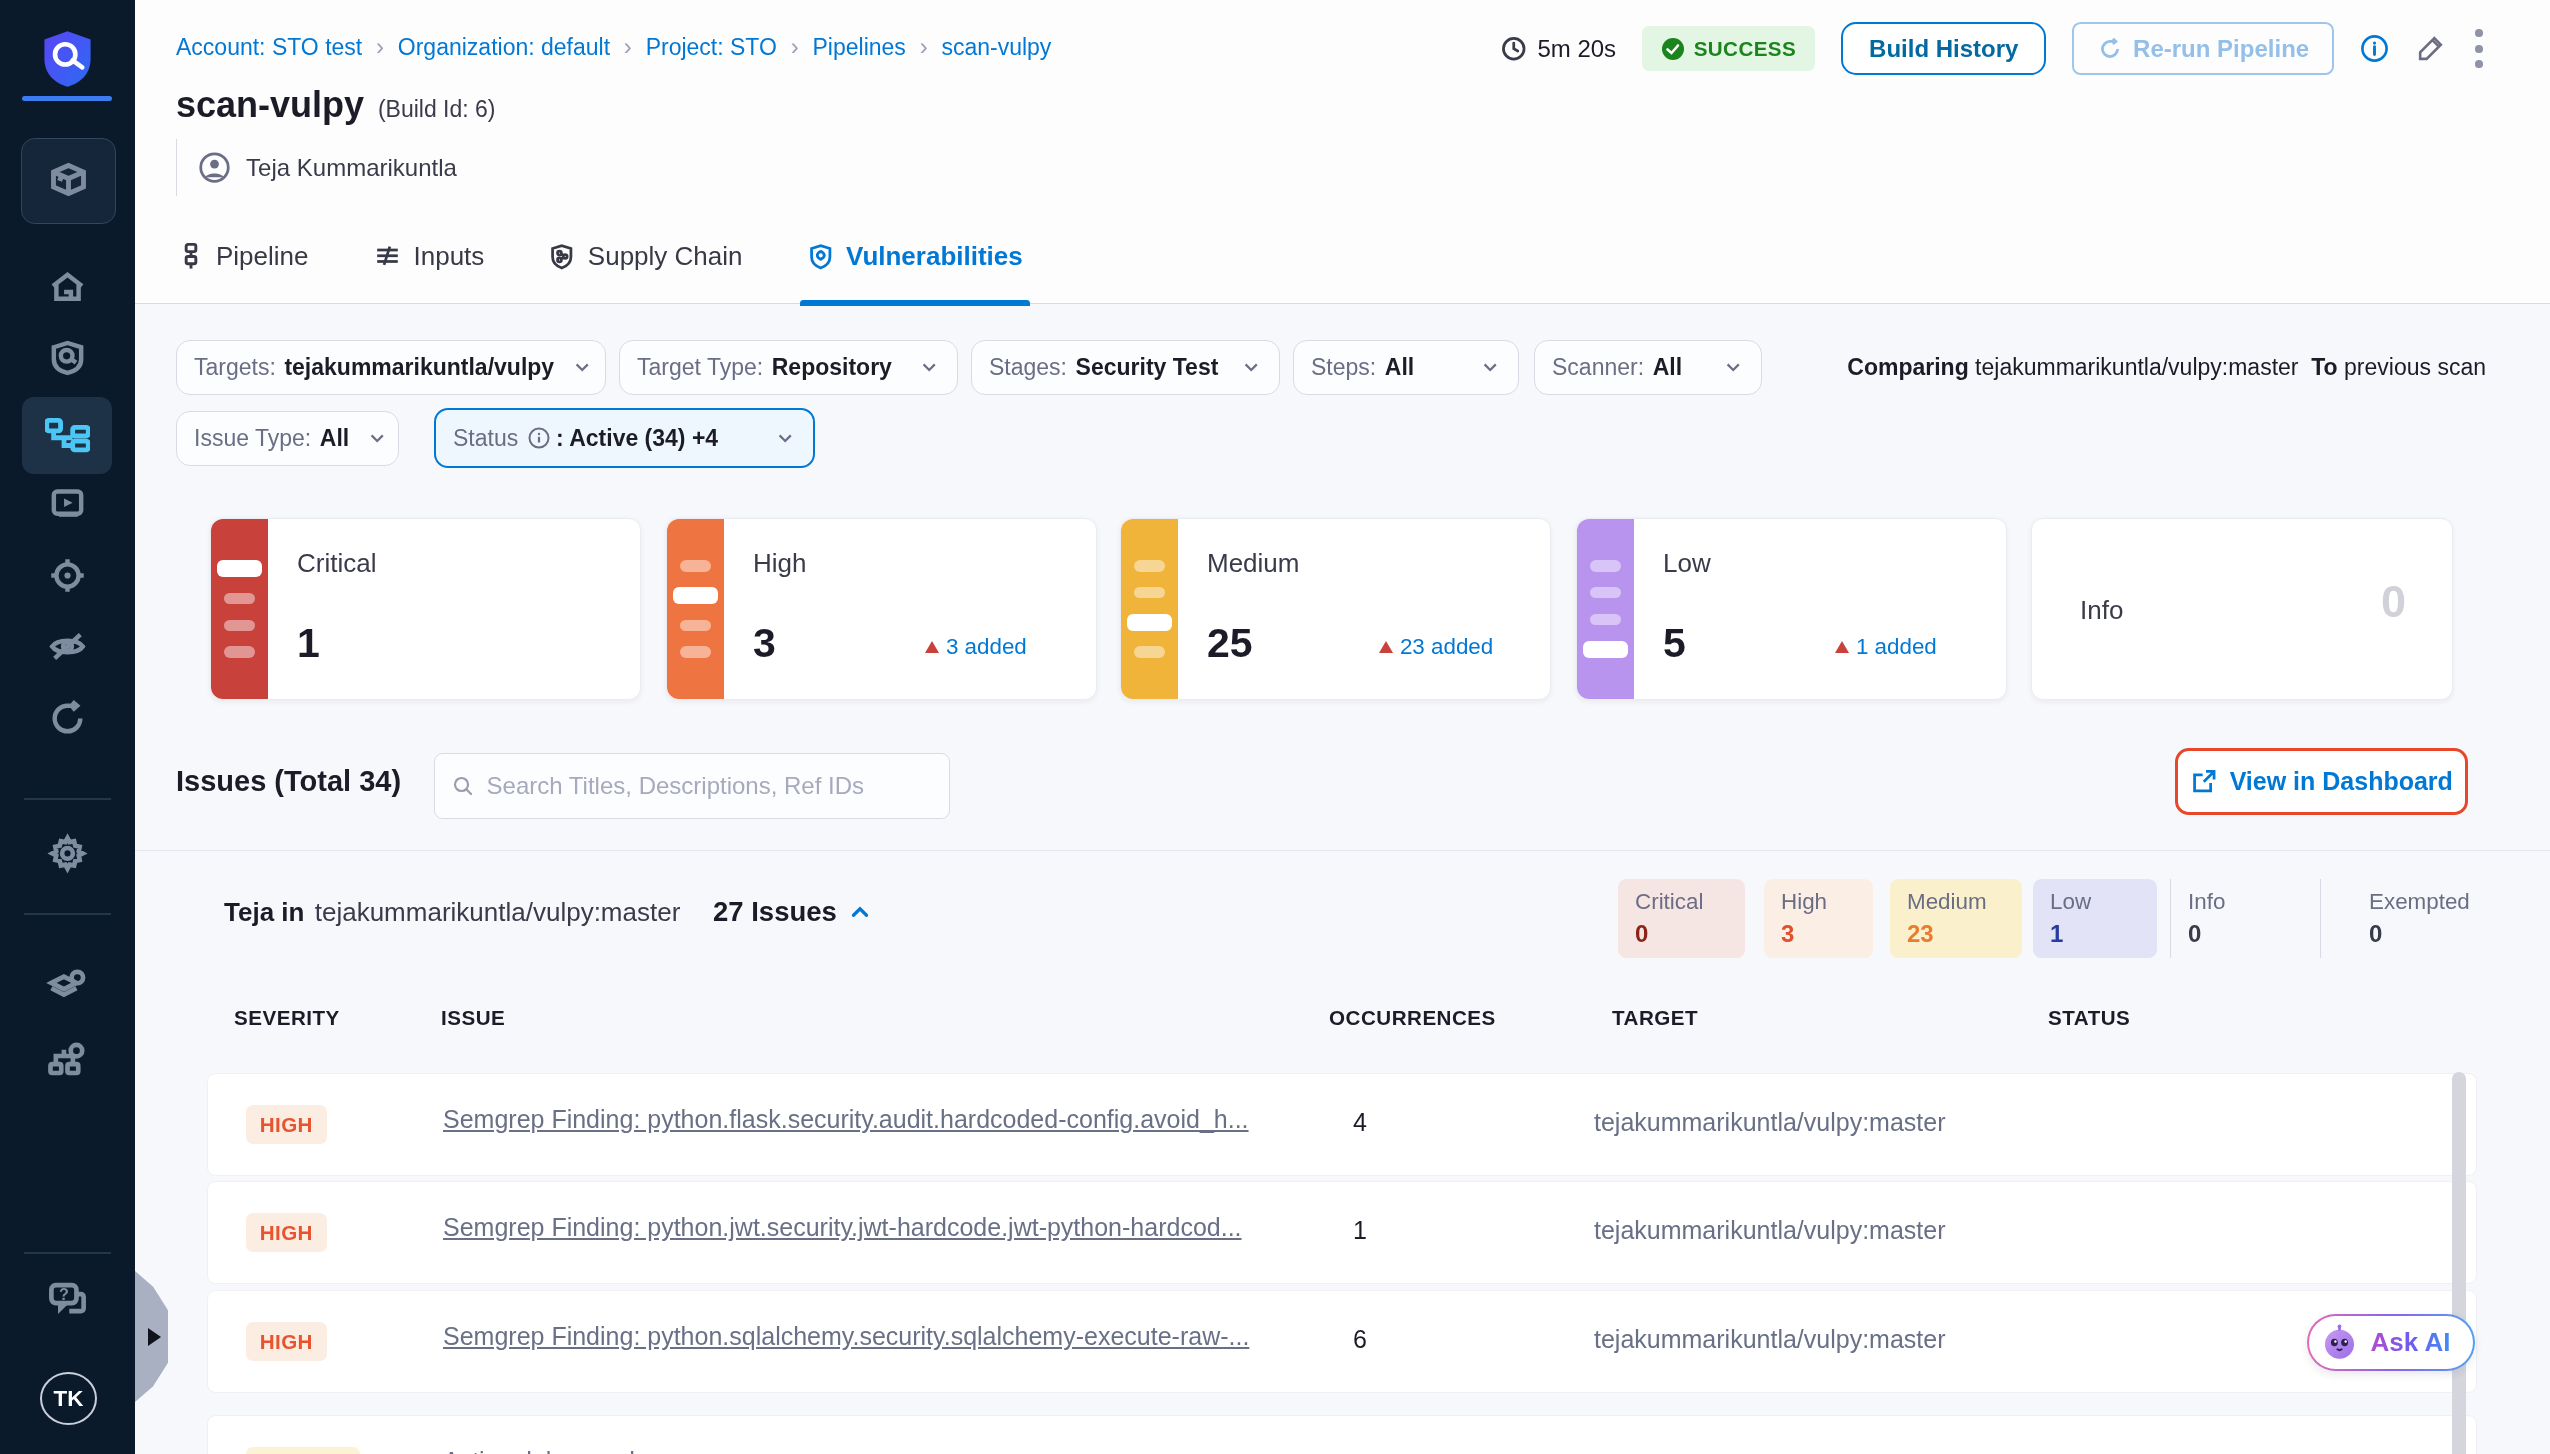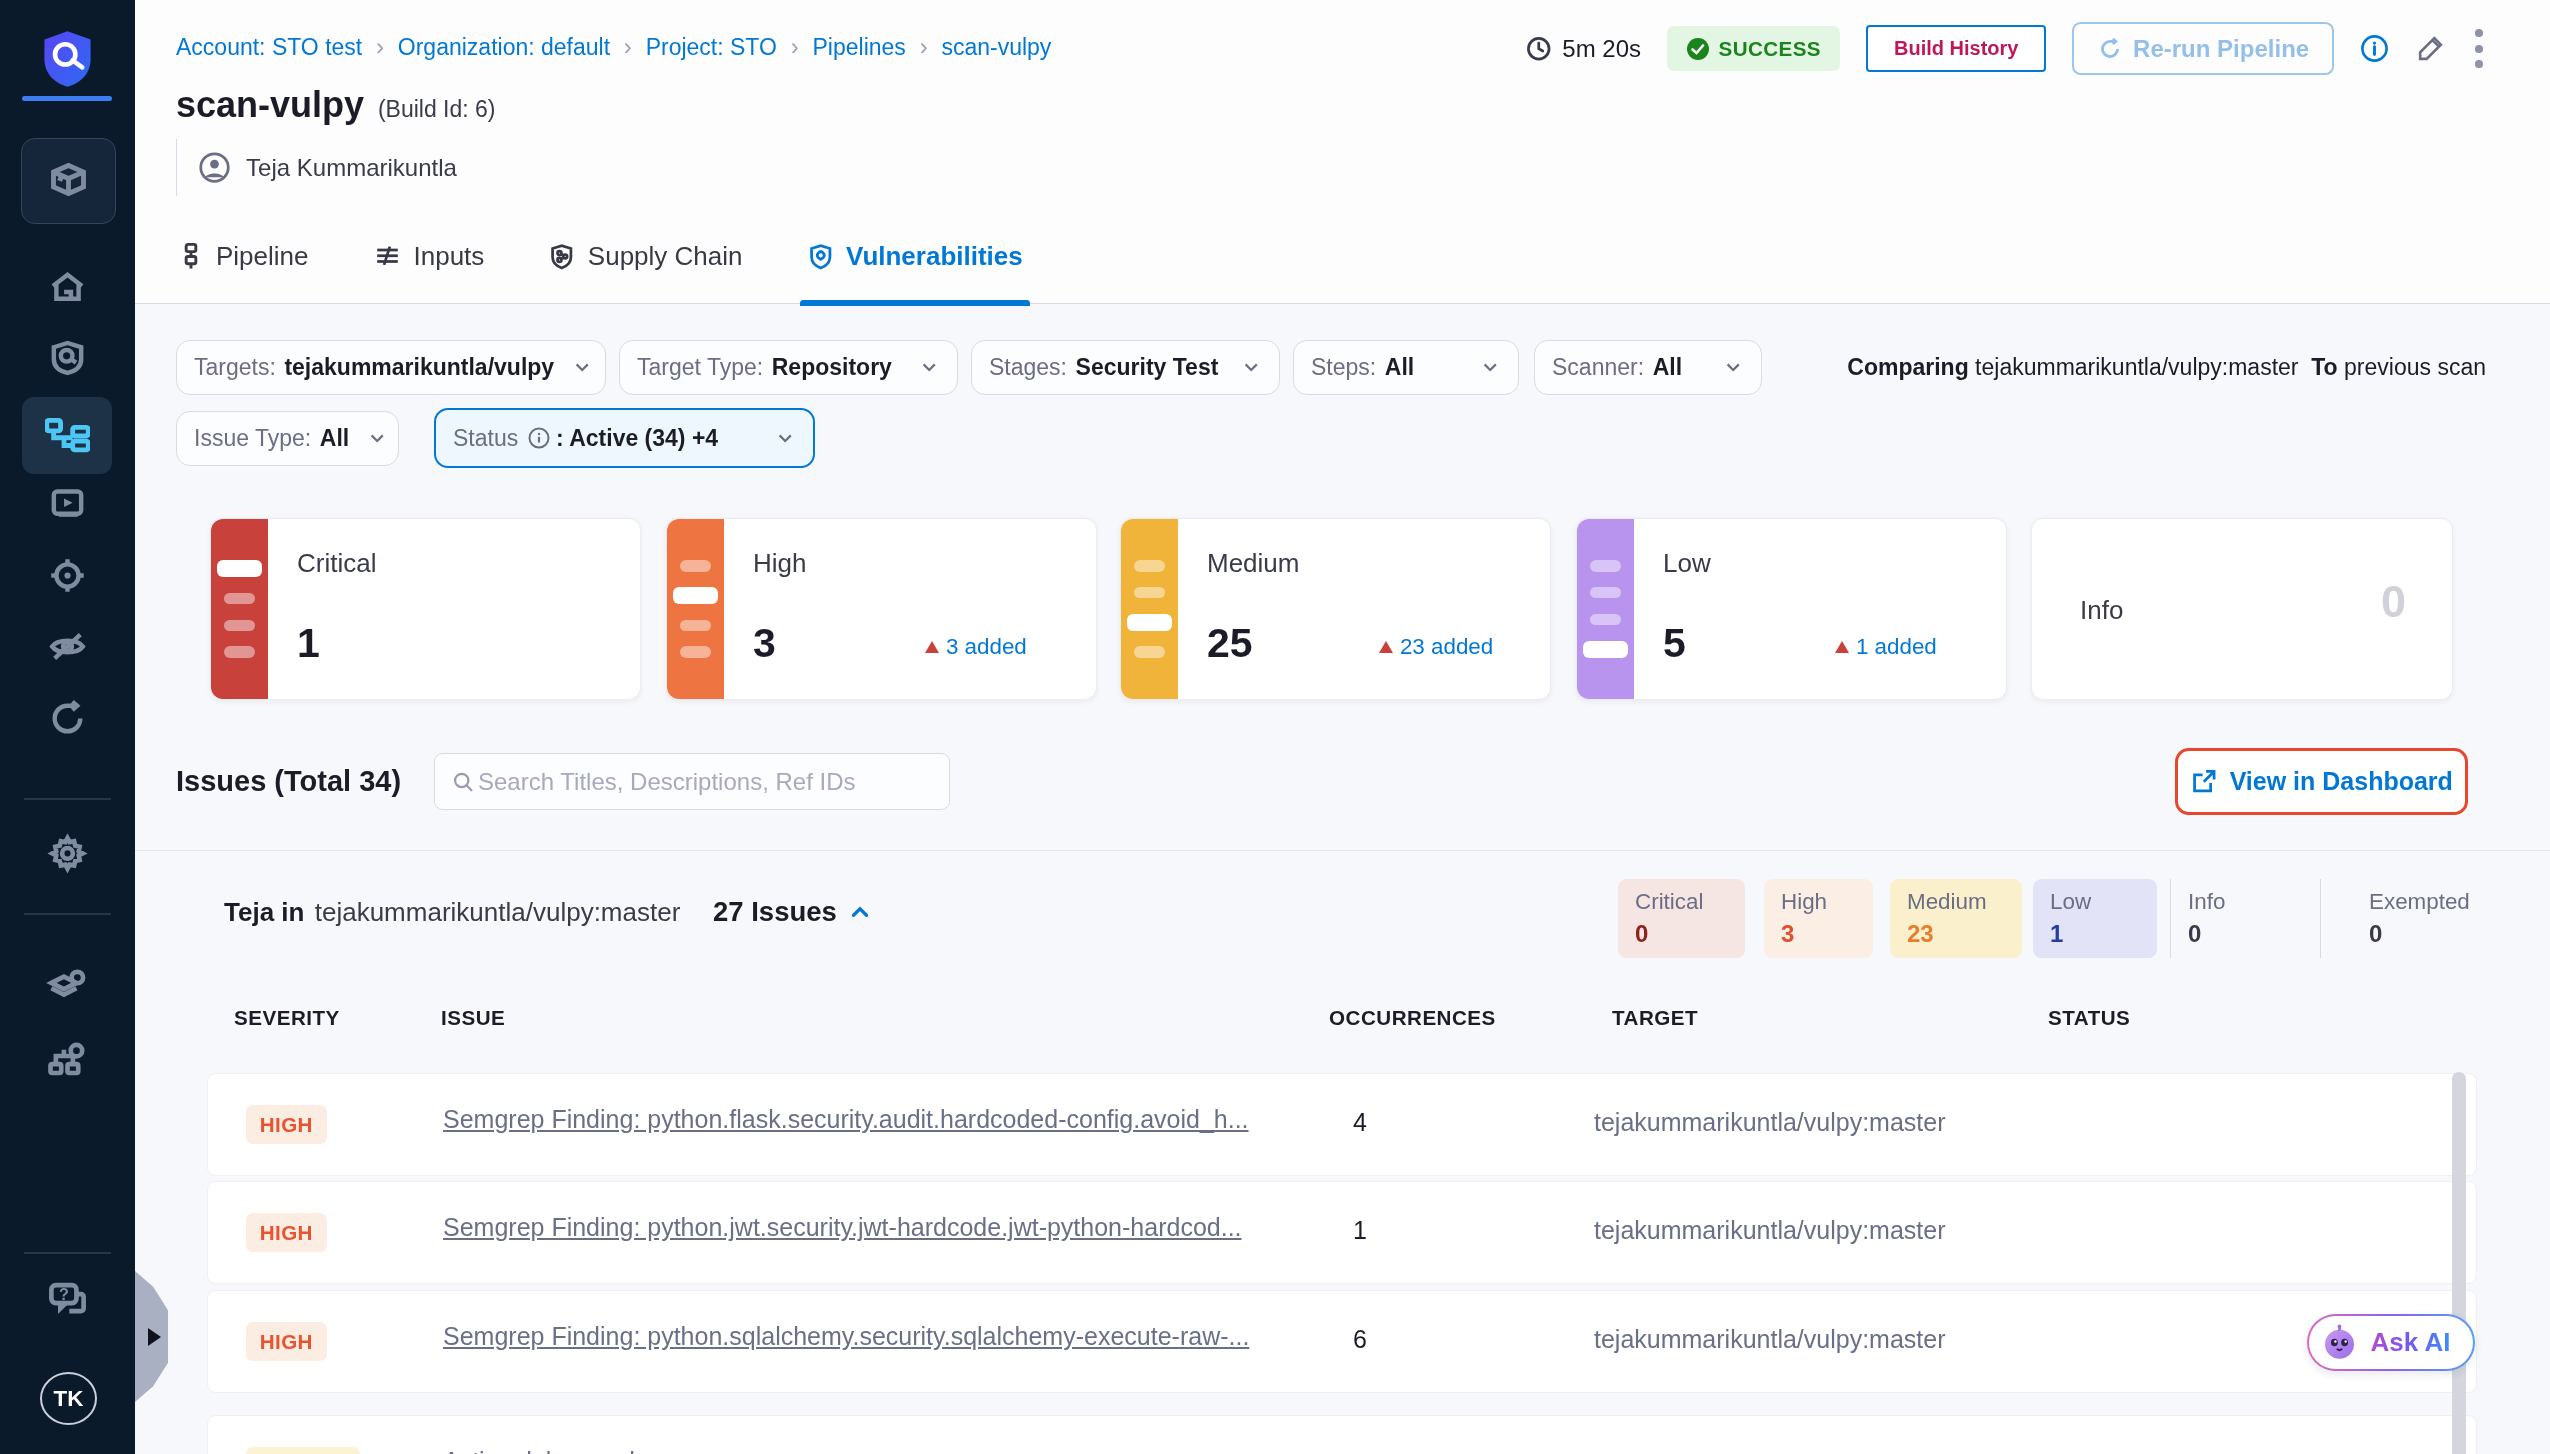--- a/index.html
+++ b/index.html
@@ -29,22 +29,22 @@
   #header-zone { position:absolute; left:0; top:0; width:2415px; height:304px; background:#fdfdfe; border-bottom:1.7px solid #d9dae5; }
 
   #breadcrumb { position:absolute; left:41px; top:33px; display:flex; align-items:center; gap:13.8px; font-size:23px; }
   #breadcrumb a { color:#0278d5; text-decoration:none; cursor:pointer; }
   .crumb-sep { color:#9aa0b5; font-size:24px; }
 
   #top-actions { position:absolute; right:64px; top:22.4px; display:flex; align-items:center; gap:26px; }
   #duration { display:flex; align-items:center; gap:10.3px; font-size:24px; color:#1c1c28; }
   #success-badge { display:flex; align-items:center; gap:8.6px; background:#e3f6e3; color:#1b841d; font-weight:bold;
                    font-size:20.6px; letter-spacing:0.4px; padding:10.3px 19px; border-radius:6.9px; }
-  .btn-outline { border:2.1px solid #0278d5; color:#be185d; background:#fff; font-weight:bold; font-size:20px;
-                 padding:10.3px 26px; border-radius:4px; cursor:pointer; font-family:inherit; }
+  .btn-outline { border:2.1px solid #0278d5; color:#0369a1; background:#fff; font-weight:bold; font-size:24px;
+                 padding:10.3px 26px; border-radius:15px; cursor:pointer; font-family:inherit; }
   .btn-disabled { border:2.1px solid #9ec5ec; color:#93bfe9; background:#fdfdfe; font-weight:bold; font-size:24px;
                   padding:10.3px 22.4px; border-radius:8.6px; display:flex; align-items:center; gap:10.3px; }
   .kebab { display:flex; flex-direction:column; gap:7.7px; padding:3.4px; cursor:pointer; }
   .kebab i { width:7.7px; height:7.7px; border-radius:50%; background:#8f93a8; }
 
   #title-row { position:absolute; left:41px; top:84px; display:flex; align-items:baseline; gap:13.8px; }
   #page-title { font-size:36px; font-weight:bold; color:#1c1c28; }
   #build-id { font-size:23px; color:#3a3b4a; }
   #user-row { position:absolute; left:41px; top:139px; display:flex; align-items:center; gap:15.5px; border-left:1.7px solid #d9dae5; padding:12px 0 12px 20.6px; }
   #user-name { font-size:24px; color:#3a3b4a; }
@@ -77,22 +77,22 @@
   .bar-medium { background:#f0b43b; } .bar-low { background:#b894ee; }
   .sev-label { position:absolute; left:86px; top:29px; font-size:26px; color:#3a3b4a; }
   .sev-count { position:absolute; left:86px; top:101px; font-size:41px; font-weight:bold; color:#1c1c28; }
   .sev-added { position:absolute; left:258px; top:115px; font-size:22.4px; color:#0278d5; display:flex; align-items:center; gap:6.9px; }
   .tri-up { width:0; height:0; border-bottom:12px solid #c9413b; border-left:7.7px solid transparent; border-right:7.7px solid transparent; }
   .info-label { position:absolute; left:48px; top:76px; font-size:26px; color:#3a3b4a; }
   .info-count { position:absolute; right:46px; top:57px; font-size:45px; font-weight:bold; color:#d0d1d9; }
 
   
   #issues-title { position:absolute; left:41px; top:765px; font-size:29px; font-weight:bold; }
-  #search-box { position:absolute; left:299px; top:753px; width:516px; height:57px; border:1.7px solid #d9dae5; border-radius:8.6px;
-                background:#fcfdfe; display:flex; align-items:center; padding:0 15.5px; gap:3px; }
+  #search-box { position:absolute; left:299px; top:753px; width:516px; height:66px; border:1.7px solid #d9dae5; border-radius:8.6px;
+                background:#fcfdfe; display:flex; align-items:center; padding:0 15.5px; gap:12px; }
   #search-box input { border:none; outline:none; background:transparent; font-size:24px; width:100%; color:#1c1c28;
                       font-family:inherit; }
   #search-box input::placeholder { color:#a7a9bc; }
   .hl-btn { position:absolute; top:748px; height:67px; background:#fff; border:3.4px solid #e8472c; border-radius:13.8px;
             display:flex; align-items:center; justify-content:center; gap:12px; color:#0278d5; font-weight:bold; font-size:25px; cursor:pointer; }
   #issues-divider { position:absolute; left:0; top:850px; width:2415px; height:0.9px; background:#e6e7ee; }
 
   
   #group-header { position:absolute; left:89px; top:896px; display:flex; align-items:center; gap:10.3px; font-size:26px; }
   #group-count { font-size:27.5px; font-weight:bold; margin-left:22.4px; }

